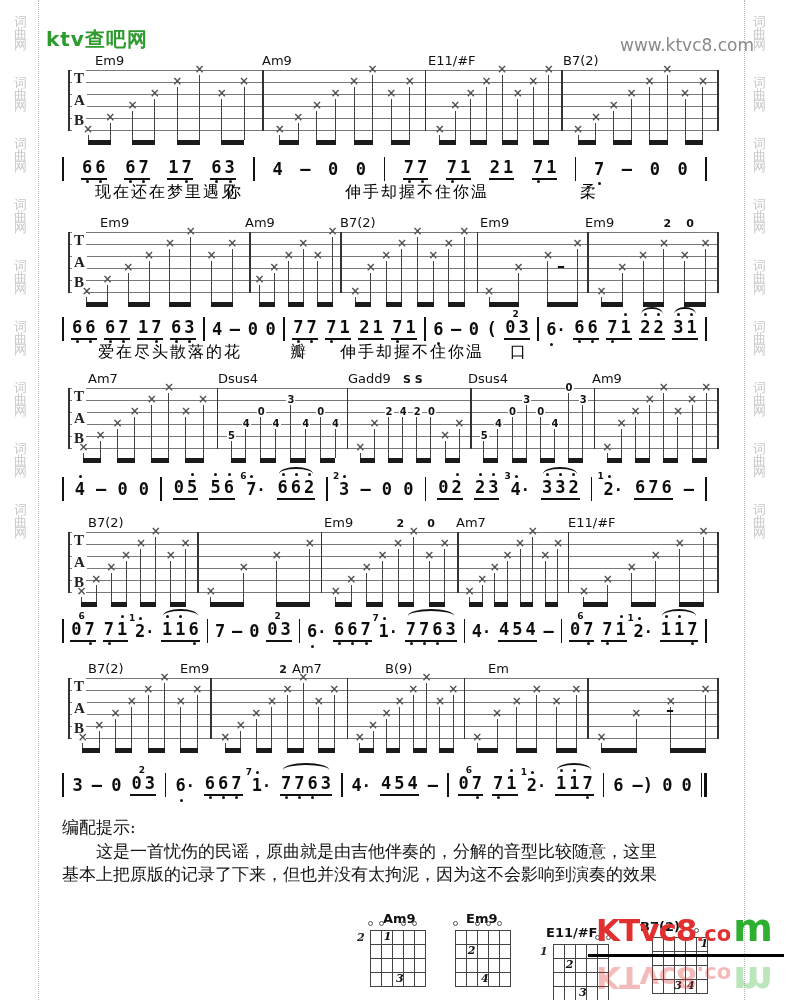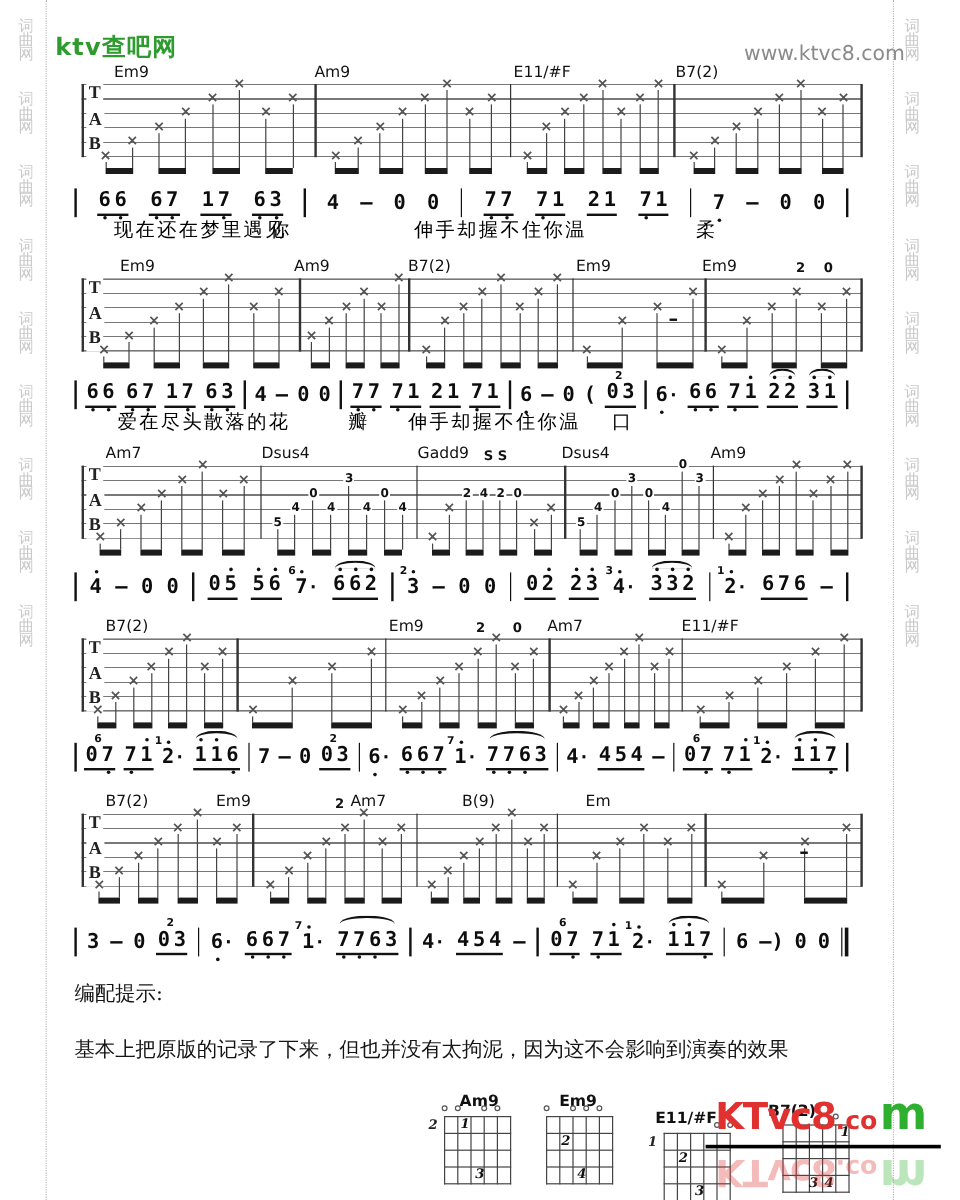--- a/index.html
+++ b/index.html
@@ -16,20 +16,21 @@
   .f-l3 { position:absolute; left:62px; top:886px; font:17px "DejaVu Serif",serif; color:#141414; white-space:pre; }
   .f-intro { position:absolute; left:62px; top:909px; font:17px "DejaVu Serif",serif; color:#141414; white-space:pre; }
 </style>
 </head>
 <body>
 
 <div id="sheet">
   <div class="logo">ktv查吧网</div>
   <div class="url">www.ktvc8.com</div>
   <div class="f-title">编配提示:</div>
+  <div class="f-l1">　　这是一首忧伤的民谣，原曲就是由吉他伴奏的，分解的音型比较随意，这里</div>
   <div class="f-l2">基本上把原版的记录了下来，但也并没有太拘泥，因为这不会影响到演奏的效果</div>
 <div style="position: absolute; left: 38px; top: 0px; height: 1000px; width: 0px; border-left: 1px dotted rgb(184, 184, 184);"></div>
     <div style="position: absolute; left: 744px; top: 0px; height: 1000px; width: 0px; border-left: 1px dotted rgb(184, 184, 184);"></div>
     <div style="position: absolute; left: 14px; top: 4px; height: 992px; writing-mode: vertical-rl; text-orientation: upright; font: 13px / 1 &quot;DejaVu Sans&quot;, sans-serif; color: rgb(201, 201, 201); letter-spacing: 12px; overflow: hidden;">词曲网　词曲网　词曲网　词曲网　词曲网　词曲网　词曲网　词曲网　词曲网　</div>
     <div style="position: absolute; left: 753px; top: 4px; height: 992px; writing-mode: vertical-rl; text-orientation: upright; font: 13px / 1 &quot;DejaVu Sans&quot;, sans-serif; color: rgb(201, 201, 201); letter-spacing: 12px; overflow: hidden;">词曲网　词曲网　词曲网　词曲网　词曲网　词曲网　词曲网　词曲网　词曲网　</div>
     <div style="position: absolute; left: 68px; top: 70px; width: 650px; height: 110px;">
       <div style="position: absolute; left: 0px; top: 0px; width: 650px; height: 61px; background: repeating-linear-gradient(rgb(120, 120, 120) 0px, rgb(120, 120, 120) 1px, transparent 1px, transparent 12px);"></div>
       <div style="position: absolute; left: 0px; top: 0px; width: 2px; height: 61px; background: rgb(51, 51, 51);"></div>
       <span style="position: absolute; left: 4px; top: -2px; font: bold 15px / 1.4 &quot;Liberation Serif&quot;, serif; color: rgb(34, 34, 34); background: rgb(255, 255, 255); padding: 0px 2px;">T</span>
       <span style="position: absolute; left: 4px; top: 20px; font: bold 15px / 1.4 &quot;Liberation Serif&quot;, serif; color: rgb(34, 34, 34); background: rgb(255, 255, 255); padding: 0px 2px;">A</span>

